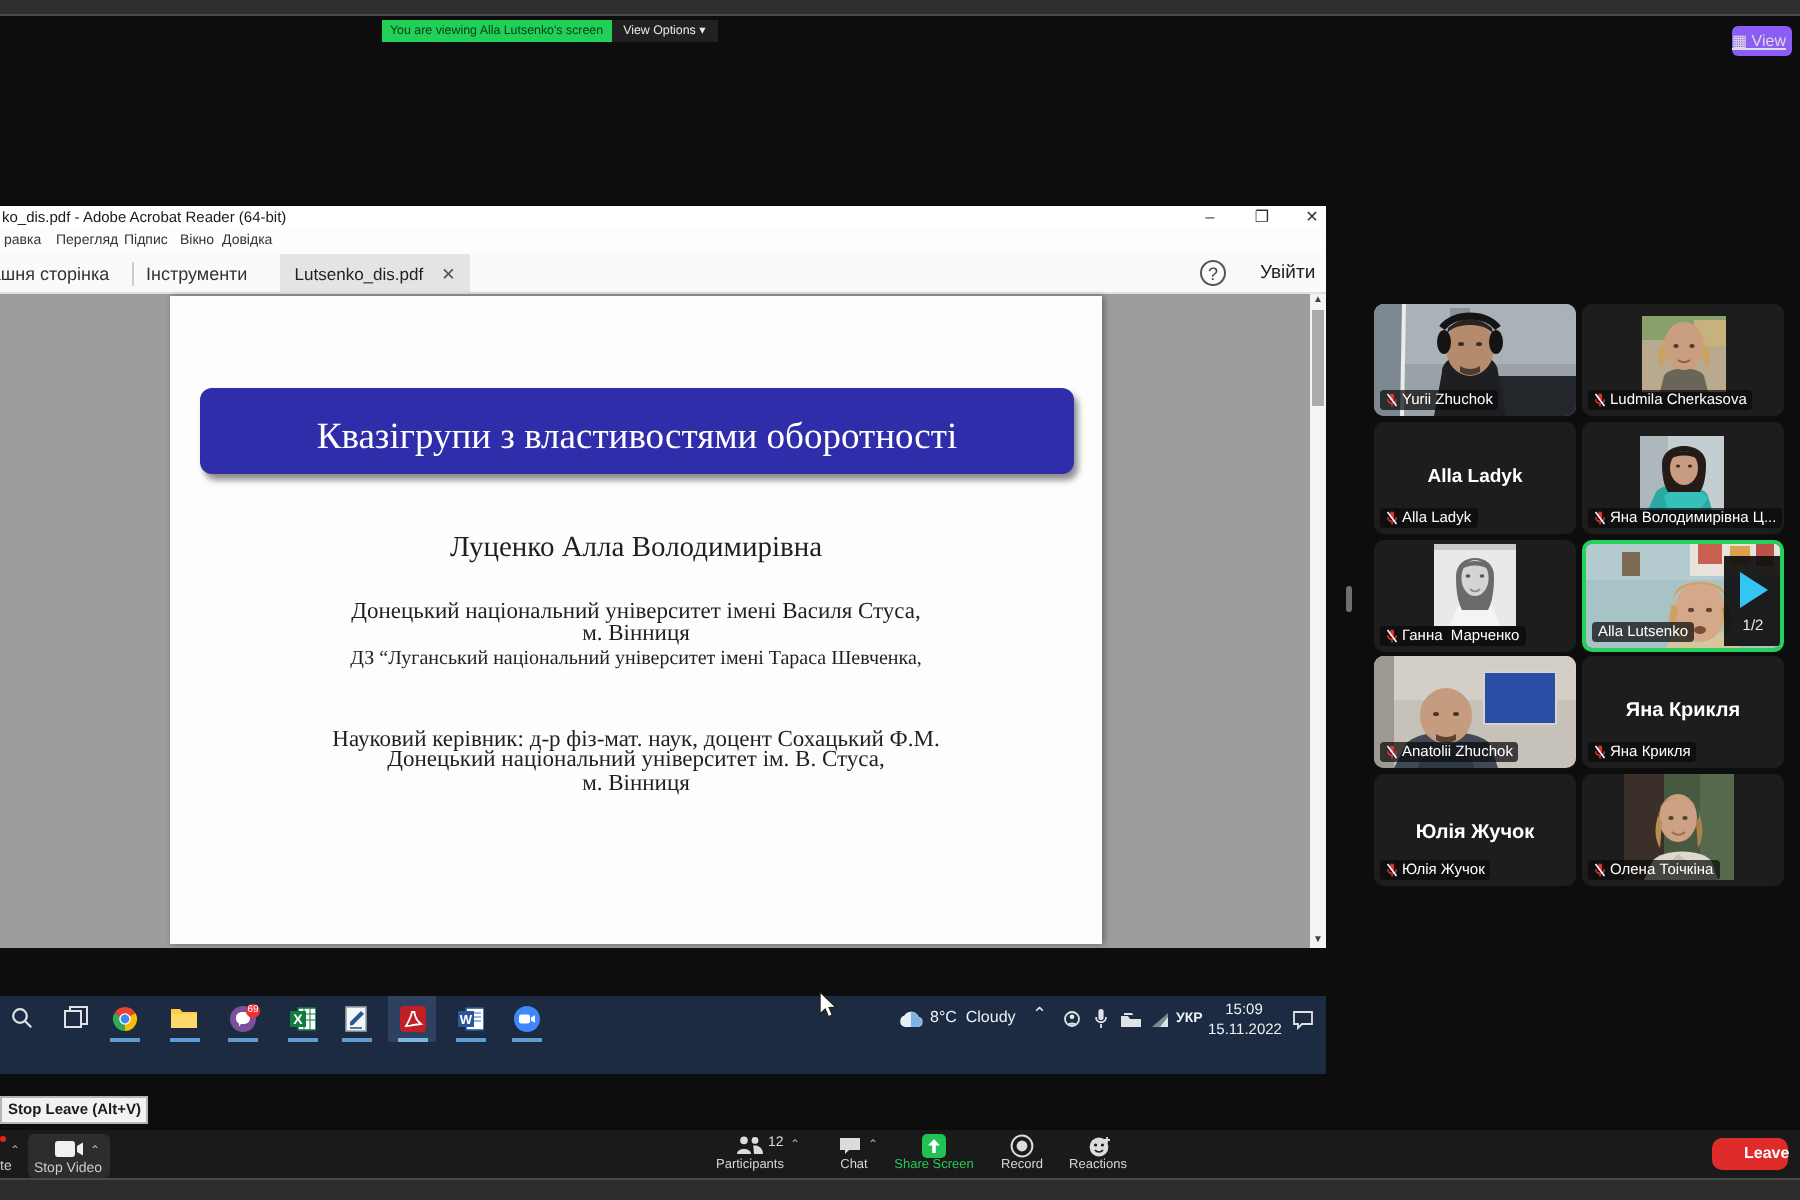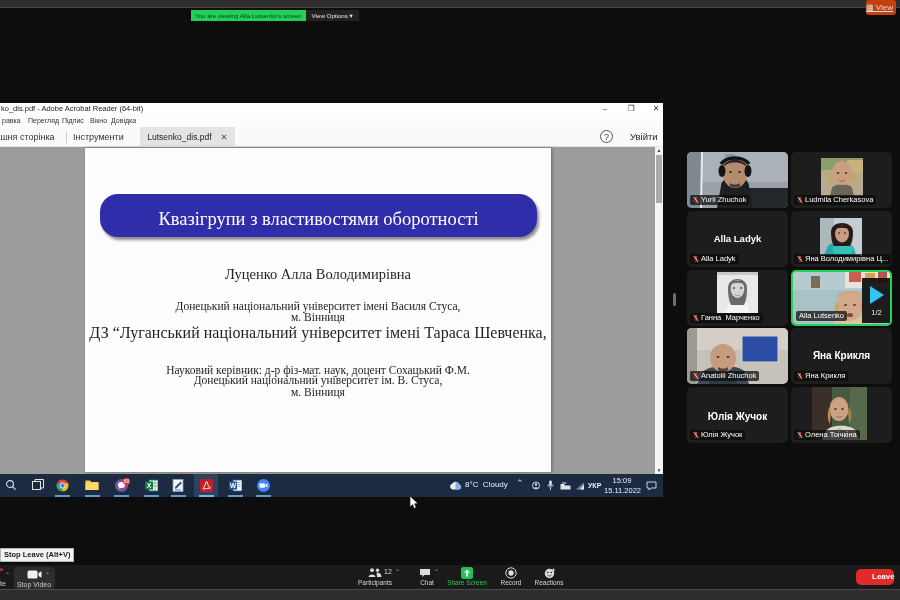--- a/index.html
+++ b/index.html
@@ -5,44 +5,44 @@
   * { margin:0; padding:0; box-sizing:border-box; }
   html,body { width:900px; height:600px; overflow:hidden; background:#000; font-family:"Liberation Sans", sans-serif; }
   .abs { position:absolute; }
   #stage { position:relative; width:900px; height:600px; background:#0d0d0d; overflow:hidden; }
 
   
   #topstrip { left:0; top:0; width:900px; height:8px; background:#2f2f2f; border-bottom:1px solid #4a4a4a; }
   #greenbar { left:191px; top:10px; height:11px; display:flex; }
   #greenpill { background:#21d057; color:#0b3b18; font-size:6.2px; line-height:11px; padding:0 4px; white-space:nowrap; }
   #viewopt { background:#212121; color:#e8e8e8; font-size:6.2px; line-height:11px; padding:0 6px; white-space:nowrap; }
-  #viewbtn { left:866px; top:0; width:30px; height:15px; background:#c2410c; border-radius:3px; color:#ddd; font-size:8px; line-height:15px;text-decoration:underline; }
+  #viewbtn { left:866px; top:13px; width:30px; height:15px; background:#8b5cf6; border-radius:3px; color:#ddd; font-size:8px; line-height:15px;text-decoration:underline; }
 
   
   #acrobat { left:0; top:103px; width:663px; height:371px; background:#fff; overflow:hidden; }
   #titlebar { left:0; top:0; width:663px; height:11px; background:#fff; color:#1a1a1a; font-size:7.5px; line-height:11px; }
   #menubar { left:0; top:11px; width:663px; height:13px; background:#fdfdfd; color:#333; font-size:7px; line-height:13px; }
   #tabbar { left:0; top:24px; width:663px; height:20px; background:#fafafa; border-bottom:1px solid #e0e0e0; color:#333; }
   .winbtn { position:absolute; top:0; width:10px; text-align:center; color:#333; font-size:8px; line-height:11px; }
   .tabtxt { position:absolute; top:0; font-size:9px; line-height:20px; color:#333; white-space:nowrap; }
   .tabsep { position:absolute; top:4px; width:1px; height:12px; background:#ccc; }
   #activetab { left:140px; top:0; width:95px; height:20px; background:#e4e4e4; font-size:8.5px; line-height:20px; text-align:center; color:#222; white-space:nowrap; }
   #helpico { left:600px; top:3px; width:13px; height:13px; border:1px solid #555; border-radius:50%; font-size:9px; line-height:13px; text-align:center; color:#444; }
   #signin { left:630px; top:0; font-size:9.5px; line-height:20px; color:#222; }
   #docarea { left:0; top:44px; width:663px; height:327px; background:#9c9c9c; }
   #page { left:85px; top:1px; width:466px; height:324px; background:#fdfdfd; box-shadow:1px 0 3px rgba(0,0,0,.35); }
   #scrollbar { left:655px; top:0px; width:8px; height:327px; background:#f4f4f4; }
 
   
-  #banner { left:15px; top:46px; width:437px; height:43px; background:#302dab; border-radius:18px; box-shadow:2px 3px 3px rgba(0,0,0,.45);
+  #banner { left:15px; top:46px; width:437px; height:43px; background:#302dab; border-radius:6px; box-shadow:2px 3px 3px rgba(0,0,0,.45);
             font-family:"Liberation Serif", serif; color:#fff; font-size:18.5px; text-align:center; line-height:50px; white-space:nowrap; }
   .cmtext { position:absolute; left:0; width:466px; font-family:"Liberation Serif", serif; color:#1f1f1f; text-align:center; white-space:nowrap; }
 
   
-  #taskbar { left:0; top:474px; width:663px; height:23px; background:#1c2b42; }
+  #taskbar { left:0; top:498px; width:663px; height:39px; background:#1c2b42; }
   .tbico { top:5px; }
   .ul { position:absolute; top:21px; width:15px; height:2px; background:#5f9ccf; }
   .traytxt { position:absolute; color:#eef1f5; font-size:7px; line-height:10px; }
 
   
   #tooltip { left:0px; top:548px; height:14px; background:#f2f2f2; border:1px solid #b5b5b5; color:#1a1a1a; font-size:7.5px; font-weight:bold; line-height:12px; padding:0 3px; }
   #toolbar { left:0; top:565px; width:900px; height:24px; background:#1a1a1a; }
   #botstrip { left:0; top:589px; width:900px; height:11px; background:#2d2d2d; border-top:1px solid #4a4a4a; }
   #leave { left:856px; top:569px; width:38px; height:16px; background:#e02b2b; border-radius:5px; color:#fff; font-weight:bold; font-size:8px; text-align:center; line-height:16px;padding-left:16px; }
 
@@ -87,21 +87,21 @@
       <div class="abs" id="activetab">Lutsenko_dis.pdf<span style="margin-left:9px; color:#555;">✕</span></div>
       <span class="abs" id="helpico">?</span>
       <span class="abs" id="signin">Увійти</span>
     </div>
     <div class="abs" id="docarea">
       <div class="abs" id="page">
         <div class="abs" id="banner">Квазігрупи з властивостями оборотності</div>
         <div class="cmtext" style="top:118px; font-size:14.5px;">Луценко Алла Володимирівна</div>
         <div class="cmtext" style="top:152px; font-size:11.5px;">Донецький національний університет імені Василя Стуса,</div>
         <div class="cmtext" style="top:163px; font-size:11.5px;">м. Вінниця</div>
-        <div class="cmtext" style="top:176px; font-size:16px;">ДЗ “Луганський національний університет імені Тараса Шевченка,</div>
+        <div class="cmtext" style="top:176px; font-size:10px;">ДЗ “Луганський національний університет імені Тараса Шевченка,</div>
         <div class="cmtext" style="top:216px; font-size:11.5px;">Науковий керівник: д-р фіз-мат. наук, доцент Сохацький Ф.М.</div>
         <div class="cmtext" style="top:226px; font-size:11.5px;">Донецький національний університет ім. В. Стуса,</div>
         <div class="cmtext" style="top:238px; font-size:11.5px;">м. Вінниця</div>
       </div>
       <div class="abs" id="scrollbar">
         <div style="position:absolute;left:0;top:0;width:8px;height:7px;color:#444;font-size:5px;line-height:7px;text-align:center;">▲</div>
         <div style="position:absolute;left:1px;top:8px;width:6px;height:48px;background:#ababab;"></div>
         <div style="position:absolute;left:0;bottom:0;width:8px;height:7px;color:#444;font-size:5px;line-height:7px;text-align:center;">▼</div>
       </div>
     </div>

